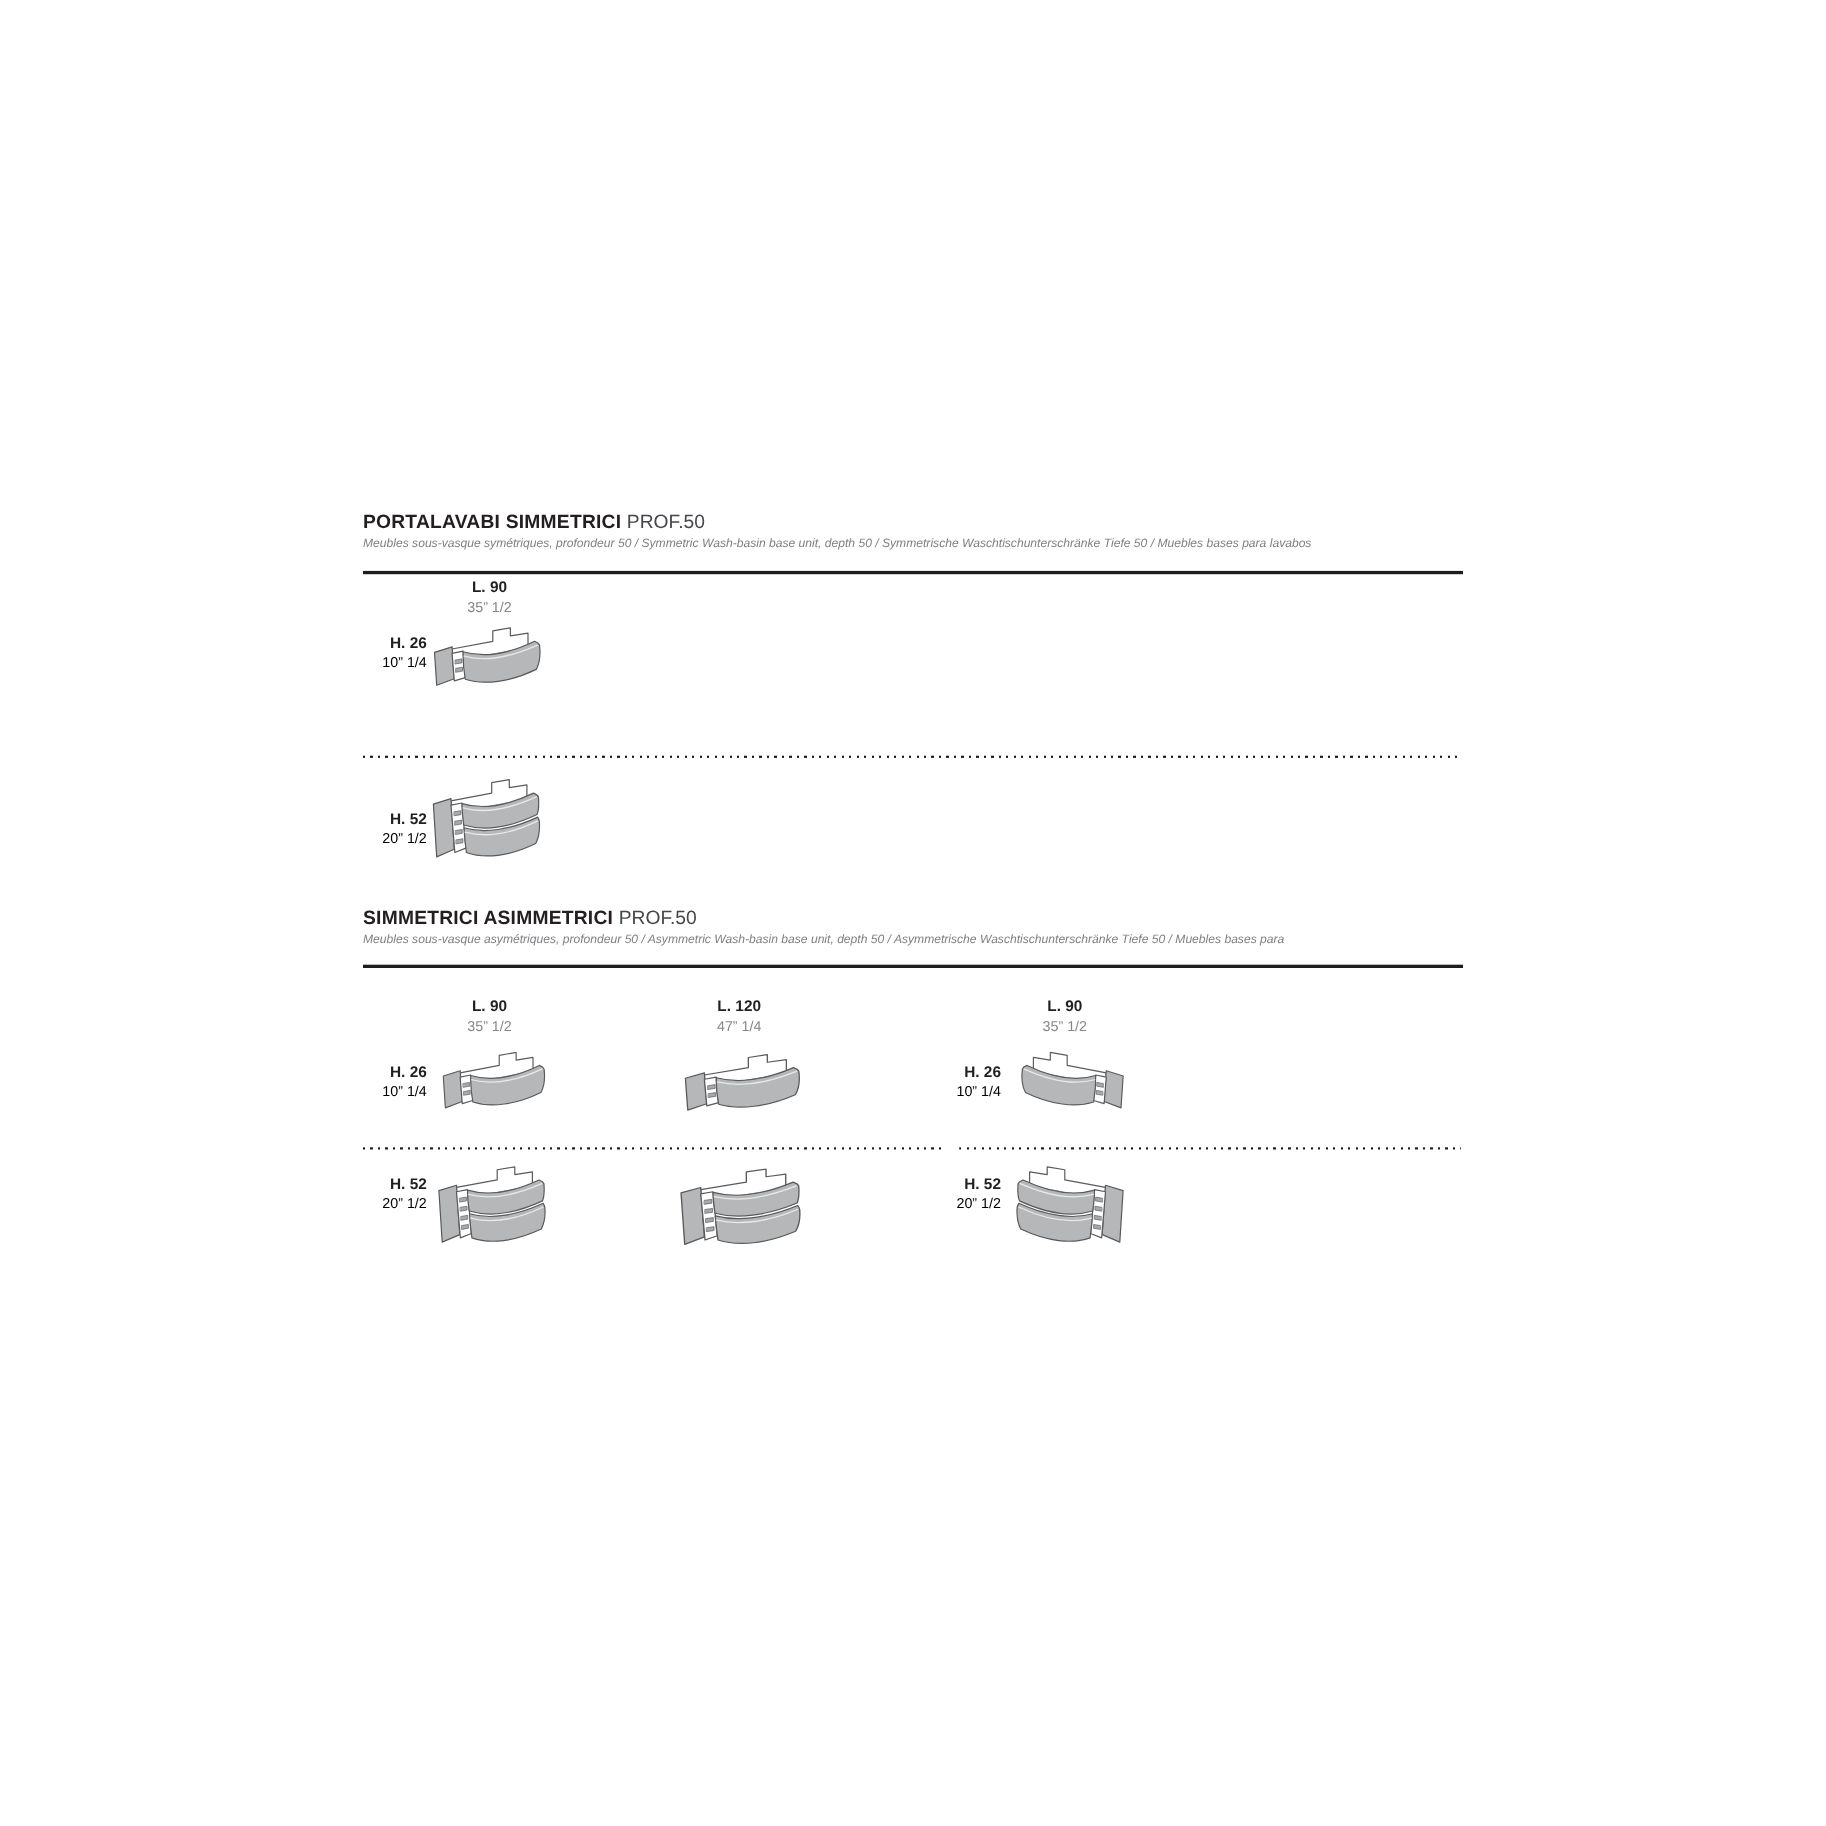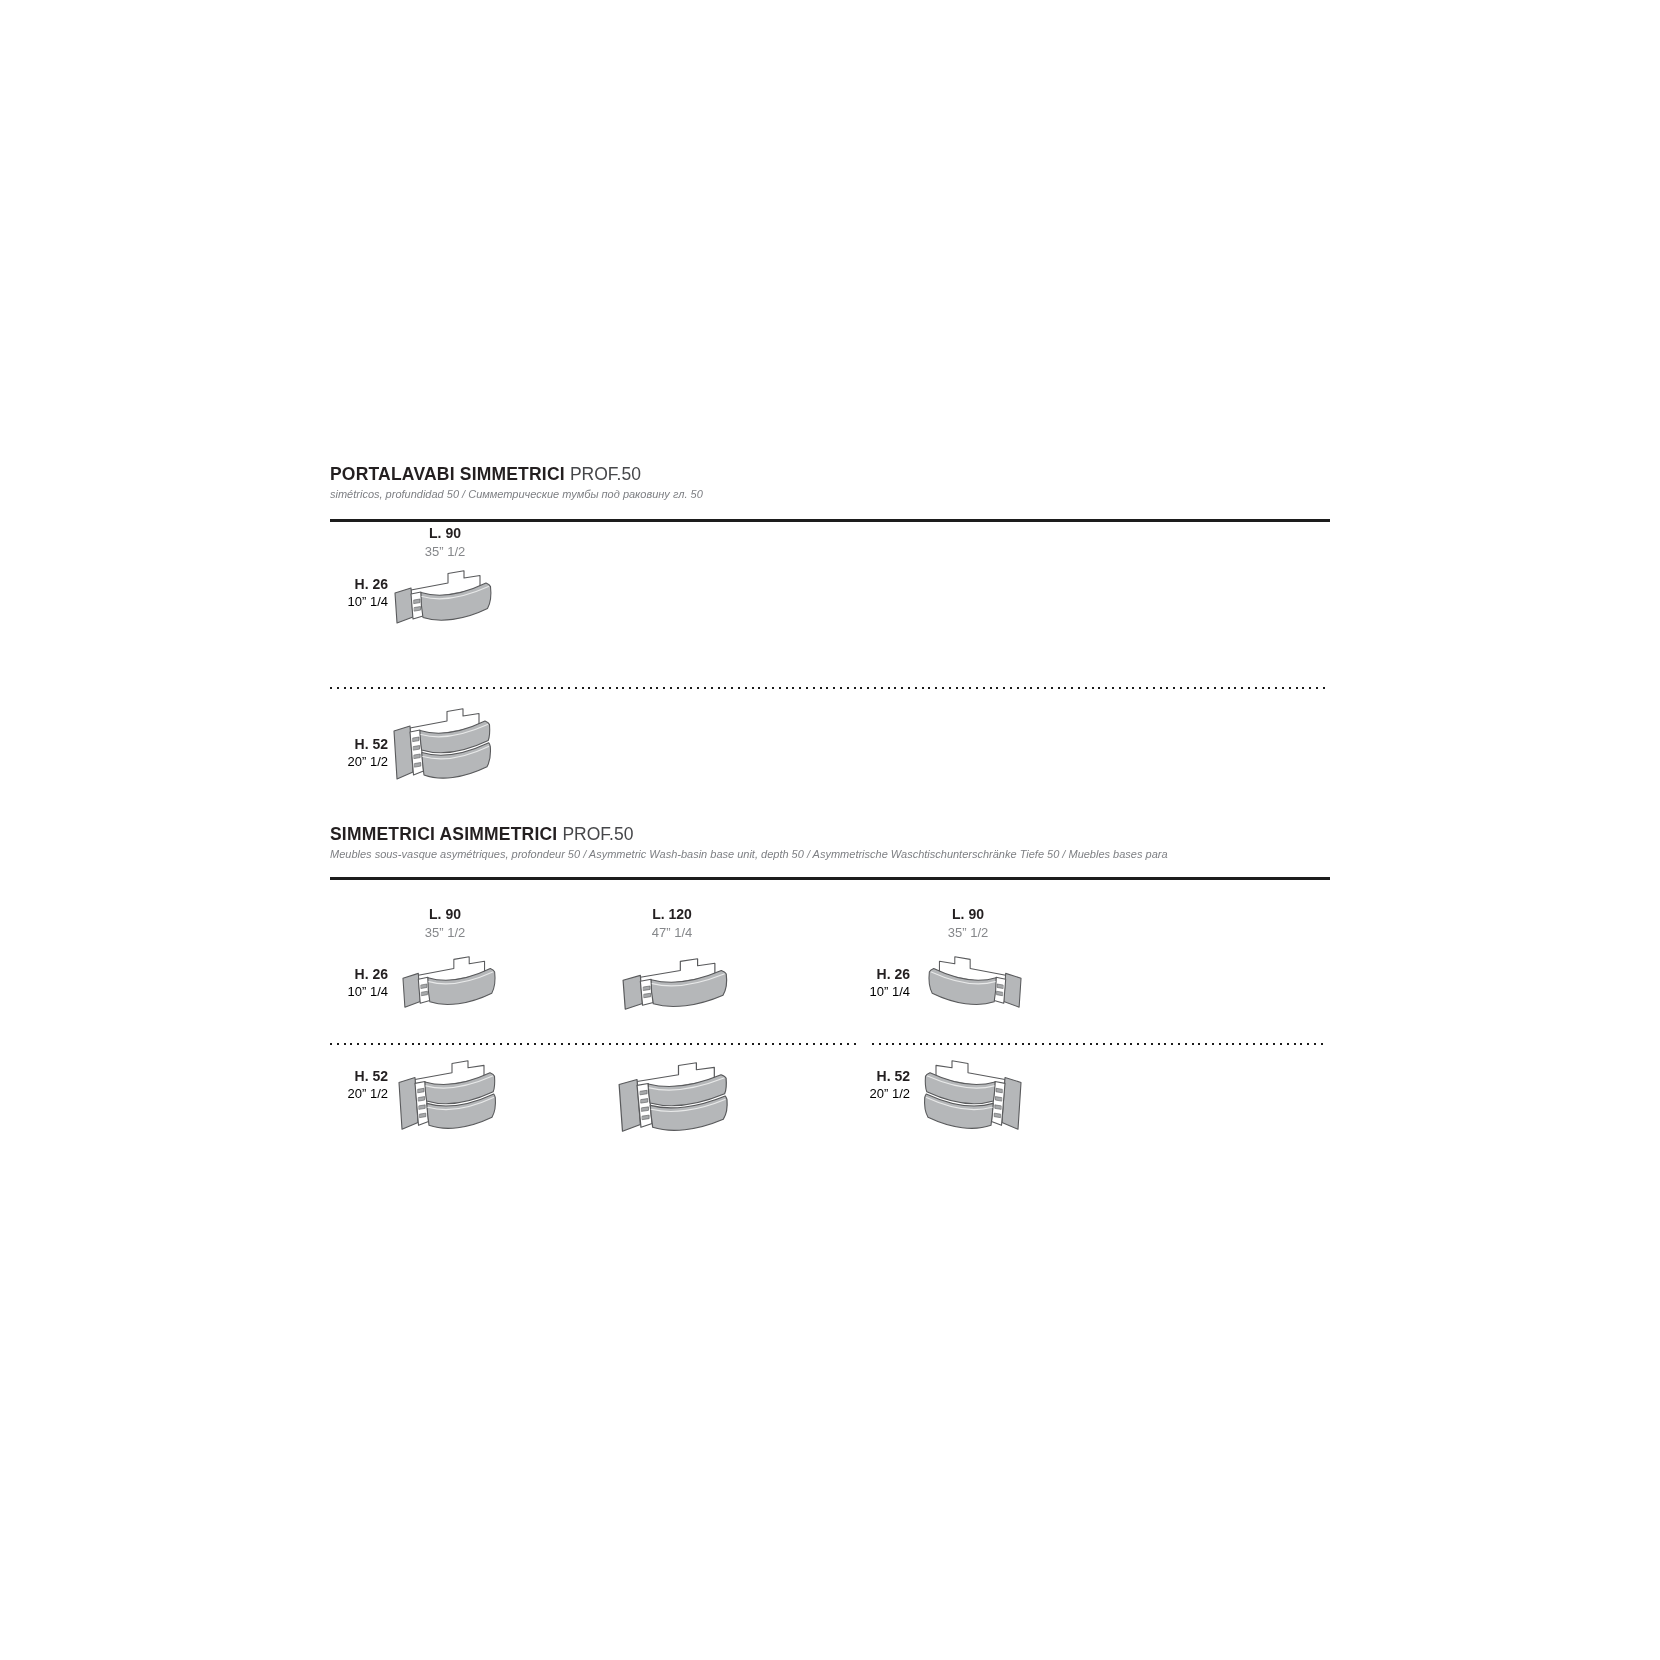--- a/index.html
+++ b/index.html
@@ -84,21 +84,21 @@
 </svg>
 
 <div class="page">
 
   <div class="section s1">
     <div class="sec-title">
       <span>PORTALAVABI SIMMETRICI</span>
       <span class="suffix">PROF.50</span>
     </div>
     <div class="subtitle">
-      <div>simétricos, profundidad 50 / Симметрические тумбы под раковину гл. 50</div>
+      <div>Meubles sous-vasque symétriques, profondeur 50 / Symmetric Wash-basin base unit, depth 50 / Symmetrische Waschtischunterschränke Tiefe 50 / Muebles bases para lavabos</div>
     </div>
     <div class="rule"></div>
 
     <div class="len-label s1-collabel">
       <div class="l1">L. 90</div>
       <div class="l2">35” 1/2</div>
     </div>
 
     <div class="h-label s1-h26-label">
       <div class="l1">H. 26</div>

